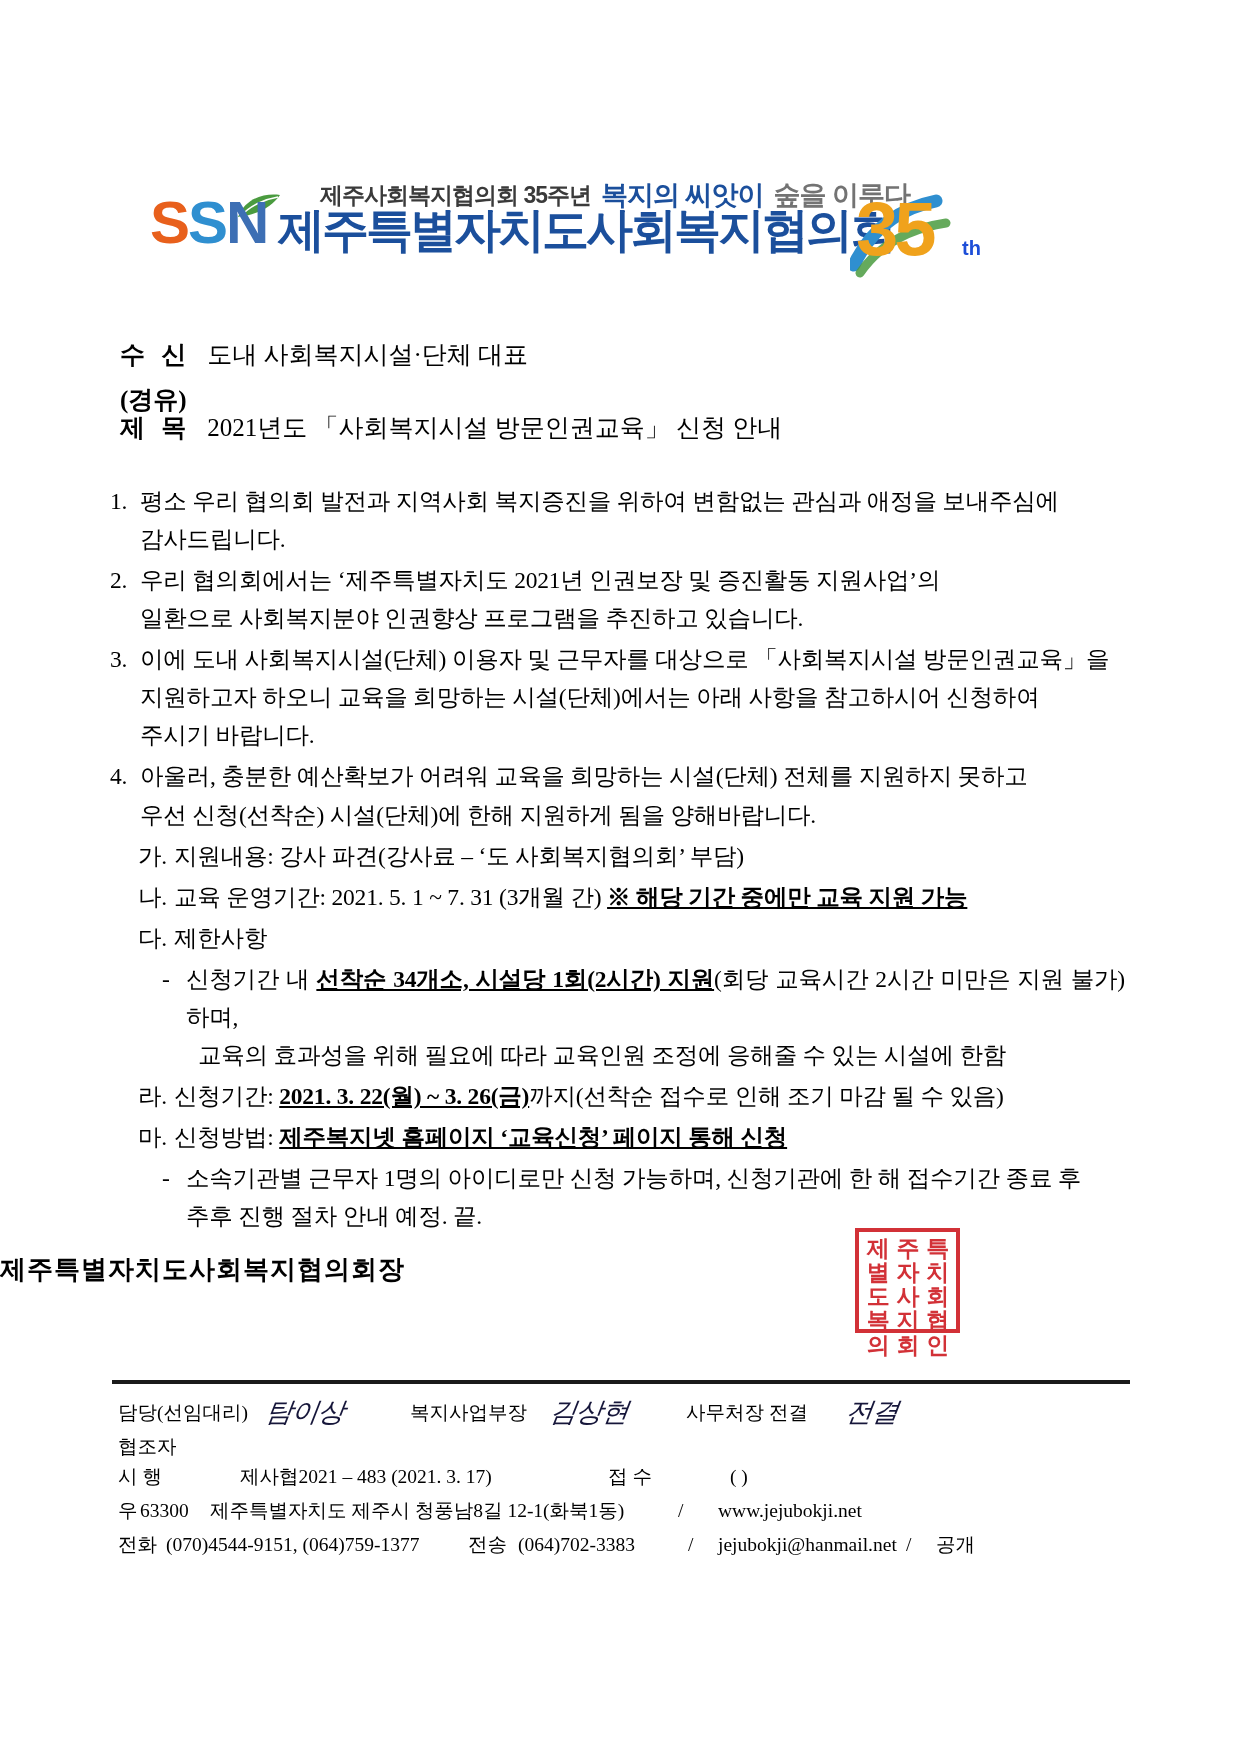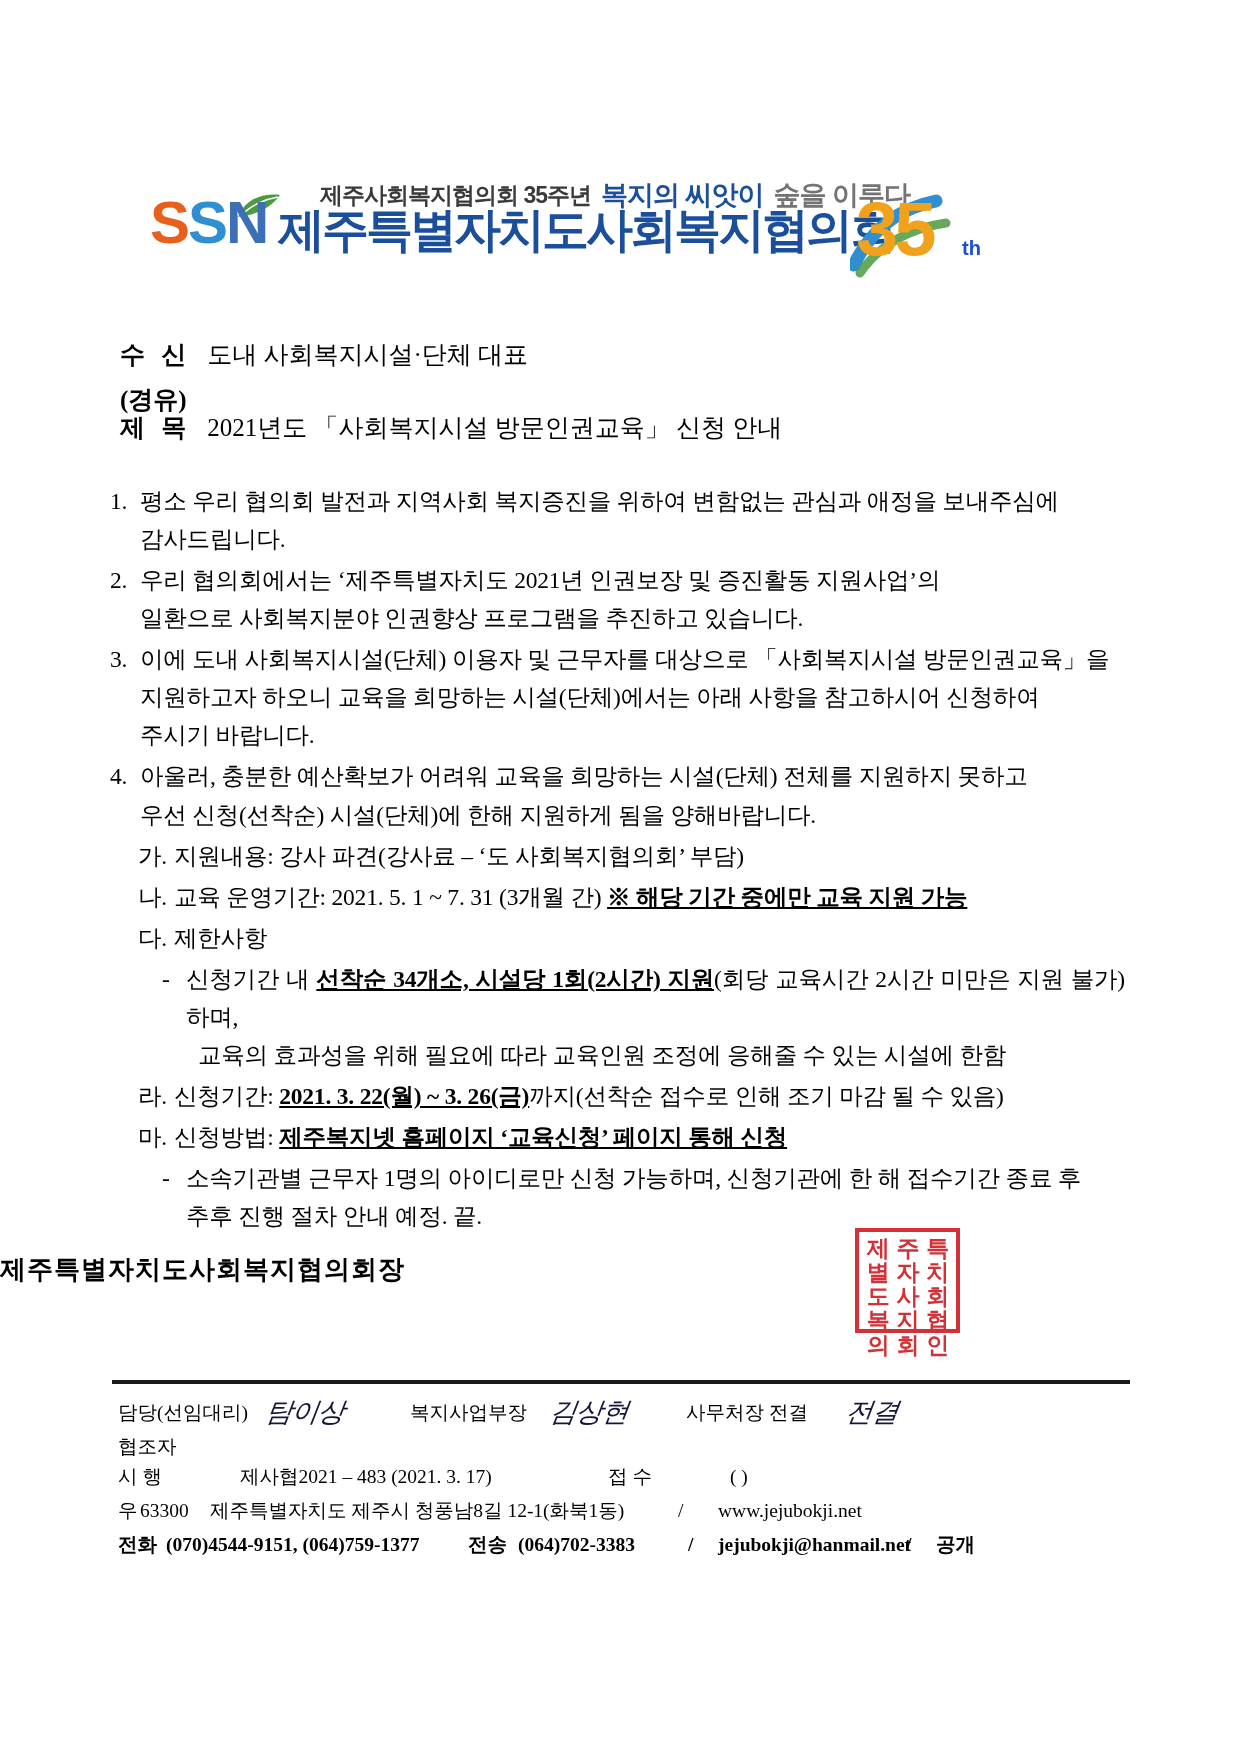--- a/index.html
+++ b/index.html
@@ -398,21 +398,21 @@
     </div>
 
     <div class="f-row" style="height:34px;">
       <span class="cell" style="left:0px;">우</span>
       <span class="cell" style="left:22px;">63300</span>
       <span class="cell" style="left:92px;">제주특별자치도 제주시 청풍남8길 12-1(화북1동)</span>
       <span class="cell" style="left:560px;">/</span>
       <span class="cell" style="left:600px;">www.jejubokji.net</span>
     </div>
 
-    <div class="f-row" style="height:34px;font-weight:bold;">
+    <div class="f-row" style="height:34px;">
       <span class="cell" style="left:0px;">전화</span>
       <span class="cell" style="left:48px;">(070)4544-9151, (064)759-1377</span>
       <span class="cell" style="left:350px;">전송</span>
       <span class="cell" style="left:400px;">(064)702-3383</span>
       <span class="cell" style="left:570px;">/</span>
       <span class="cell" style="left:600px;">jejubokji@hanmail.net</span>
       <span class="cell" style="left:788px;">/</span>
       <span class="cell" style="left:818px;">공개</span>
     </div>
   </div>

